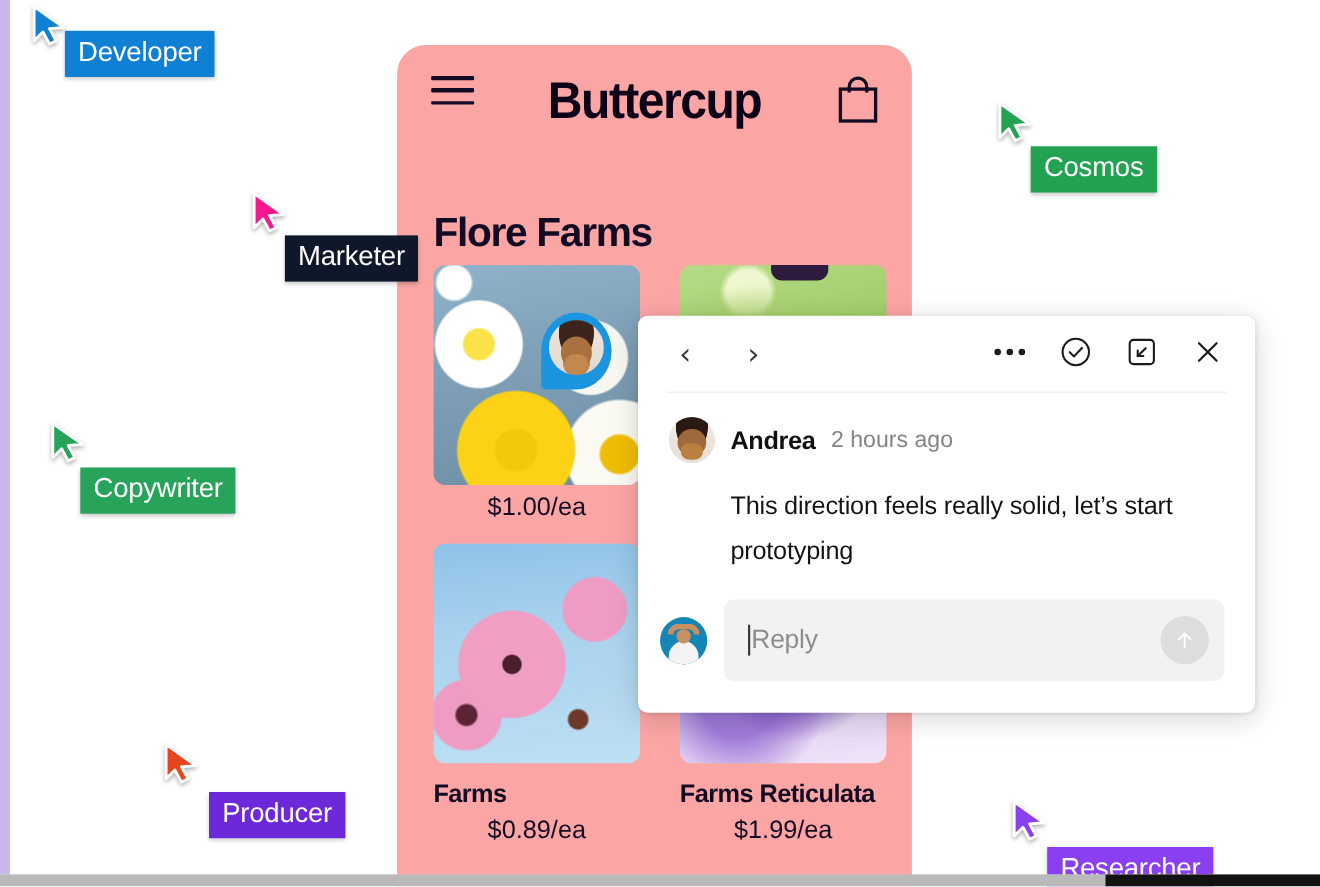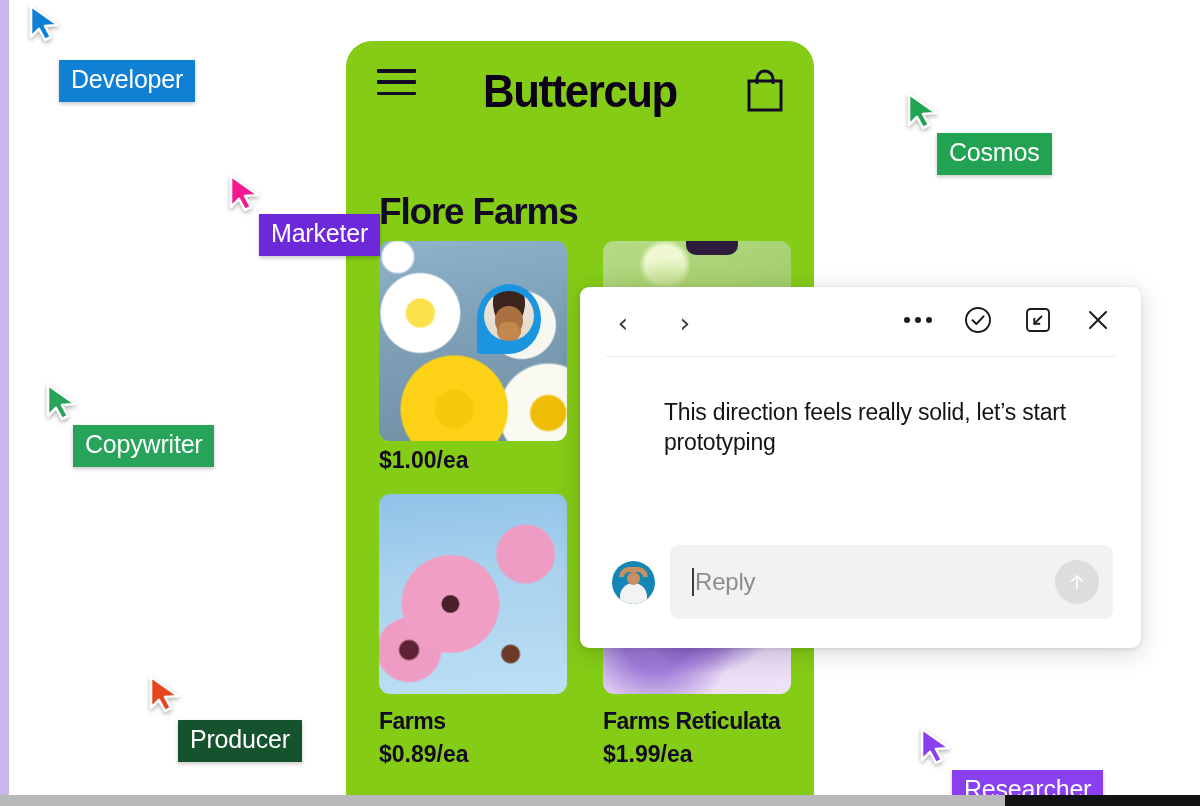--- a/index.html
+++ b/index.html
@@ -34,23 +34,23 @@
   }
   .bottom-bar-line {
     position: absolute; left: 0; bottom: 10px;
     width: 1200px; height: 1px;
     background: #cfcfcf;
   }
 
   
   .phone {
     position: absolute;
-    left: 346px; top: 41px;
+    left: 361px; top: 41px;
     width: 468px; height: 765px;
-    background: #84cc16;
+    background: #fca5a5;
     border-radius: 26px 26px 0 0;
     overflow: hidden;
   }
   .phone-header {
     position: relative;
     height: 104px;
   }
   .hamburger {
     position: absolute; left: 31px; top: 28px;
     width: 39px; height: 26px;
@@ -99,22 +99,23 @@
     overflow: hidden;
   }
   .card-name {
     margin-top: 14px;
     font-size: 23px; font-weight: 700;
     letter-spacing: -0.5px;
     color: #130b24;
   }
   .card-price {
     margin-top: 6px;
-    font-size: 23px; font-weight: 700;
+    font-size: 23px; font-weight: 400;
     color: #130b24;
+    text-align: center;
   }
 
   
   .img-daisy {
     background:
       radial-gradient(circle at 22% 36%, #fbe14a 0 7%, #ffffff 8% 20%, transparent 21%),
       radial-gradient(circle at 76% 42%, #fbe14a 0 6%, #f7f7f2 7% 18%, transparent 19%),
       radial-gradient(circle at 40% 84%, #f4c90b 0 9%, #fcd116 10% 26%, transparent 27%),
       radial-gradient(circle at 90% 86%, #f0bd06 0 7%, #fafaf2 8% 20%, transparent 21%),
       radial-gradient(circle at 10% 8%, #ffffff 0 6%, transparent 7%),
@@ -238,29 +239,29 @@
     font-size: 23px; font-weight: 700; color: #111111;
     letter-spacing: -0.3px;
   }
   .timestamp {
     font-size: 21px; color: #848484; font-weight: 400;
   }
   .comment-text {
     margin-top: 18px;
     margin-left: 56px;
     font-size: 23px;
-    line-height: 30px;
+    line-height: 41px;
     color: #141414;
     letter-spacing: -0.2px;
     max-width: 452px;
   }
 
   .reply-row {
     position: absolute;
-    left: 32px; right: 28px; top: 258px;
+    left: 20px; right: 28px; top: 258px;
     display: flex; align-items: center; gap: 15px;
   }
   .avatar-me {
     width: 43px; height: 43px; border-radius: 50%;
     flex: 0 0 43px; overflow: hidden; position: relative;
     background: #1585b5;
   }
   .avatar-me .body3 {
     position: absolute; left: 18%; bottom: 0;
     width: 64%; height: 48%;
@@ -418,20 +419,28 @@
         </div>
         <div class="tb-btn">
           <svg viewBox="0 0 28 28" width="28" height="28" fill="none" stroke="#1b1b1b" stroke-width="2">
             <path d="M6 6 L22 22 M22 6 L6 22" stroke-linecap="round"></path>
           </svg>
         </div>
       </div>
     </div>
 
     <div class="comment-body">
+      <div class="comment-head">
+        <div class="avatar-andrea">
+          <div class="face2"></div>
+            <div class="hand2"></div>
+        </div>
+        <div class="author-name">Andrea</div>
+        <div class="timestamp">2 hours ago</div>
+      </div>
       <div class="comment-text">This direction feels really solid, let’s start prototyping</div>
     </div>
 
     <div class="reply-row">
       <div class="avatar-me">
         <div class="body3"></div>
           <div class="arms3"></div>
           <div class="head3"></div>
       </div>
       <div class="reply-input">
@@ -443,49 +452,49 @@
           </svg>
         </span>
       </div>
     </div>
   </div>
 
   <div class="cursor-group" style="left:28px; top:4px;">
     <svg class="cursor-arrow" viewBox="0 0 34 38">
       <path d="M3 2 L3 33 L11 25 L17 36 L23 33 L17 22 L30 21 Z" fill="#1080d4" stroke="#ffffff" stroke-width="2.6" stroke-linejoin="round"></path>
     </svg>
-    <span class="cursor-label" style="left:31px; top:56px; background:#1080d4;text-align:center;">Developer</span>
+    <span class="cursor-label" style="left:31px; top:24px; background:#1080d4;text-align:center;">Developer</span>
   </div>
 
   <div class="cursor-group" style="left:228px; top:174px;">
     <svg class="cursor-arrow" viewBox="0 0 34 38">
       <path d="M3 2 L3 33 L11 25 L17 36 L23 33 L17 22 L30 21 Z" fill="#f5188f" stroke="#ffffff" stroke-width="2.6" stroke-linejoin="round"></path>
     </svg>
-    <span class="cursor-label" style="left:31px; top:40px; background:#6d28d9;">Marketer</span>
+    <span class="cursor-label" style="left:31px; top:40px; background:#0f172a;">Marketer</span>
   </div>
 
   <div class="cursor-group" style="left:906px; top:92px;">
     <svg class="cursor-arrow" viewBox="0 0 34 38">
       <path d="M3 2 L3 33 L11 25 L17 36 L23 33 L17 22 L30 21 Z" fill="#21a351" stroke="#ffffff" stroke-width="2.6" stroke-linejoin="round"></path>
     </svg>
     <span class="cursor-label" style="left:31px; top:41px; background:#21a351;">Cosmos</span>
   </div>
 
   <div class="cursor-group" style="left:45px; top:383px;">
     <svg class="cursor-arrow" viewBox="0 0 34 38">
       <path d="M3 2 L3 33 L11 25 L17 36 L23 33 L17 22 L30 21 Z" fill="#27a35a" stroke="#ffffff" stroke-width="2.6" stroke-linejoin="round"></path>
     </svg>
     <span class="cursor-label" style="left:28px; top:42px; background:#27a35a;">Copywriter</span>
   </div>
 
   <div class="cursor-group" style="left:148px; top:675px;">
     <svg class="cursor-arrow" viewBox="0 0 34 38">
       <path d="M3 2 L3 33 L11 25 L17 36 L23 33 L17 22 L30 21 Z" fill="#e8441e" stroke="#ffffff" stroke-width="2.6" stroke-linejoin="round"></path>
     </svg>
-    <span class="cursor-label" style="left:30px; top:45px; background:#14532d;">Producer</span>
+    <span class="cursor-label" style="left:42px; top:45px; background:#6d28d9;">Producer</span>
   </div>
 
   <div class="cursor-group" style="left:919px; top:727px;">
     <svg class="cursor-arrow" viewBox="0 0 34 38">
       <path d="M3 2 L3 33 L11 25 L17 36 L23 33 L17 22 L30 21 Z" fill="#8a3ff0" stroke="#ffffff" stroke-width="2.6" stroke-linejoin="round"></path>
     </svg>
     <span class="cursor-label" style="left:33px; top:43px; background:#8a3ff0;">Researcher</span>
   </div>
 
   <div class="bottom-bar-line"></div>

